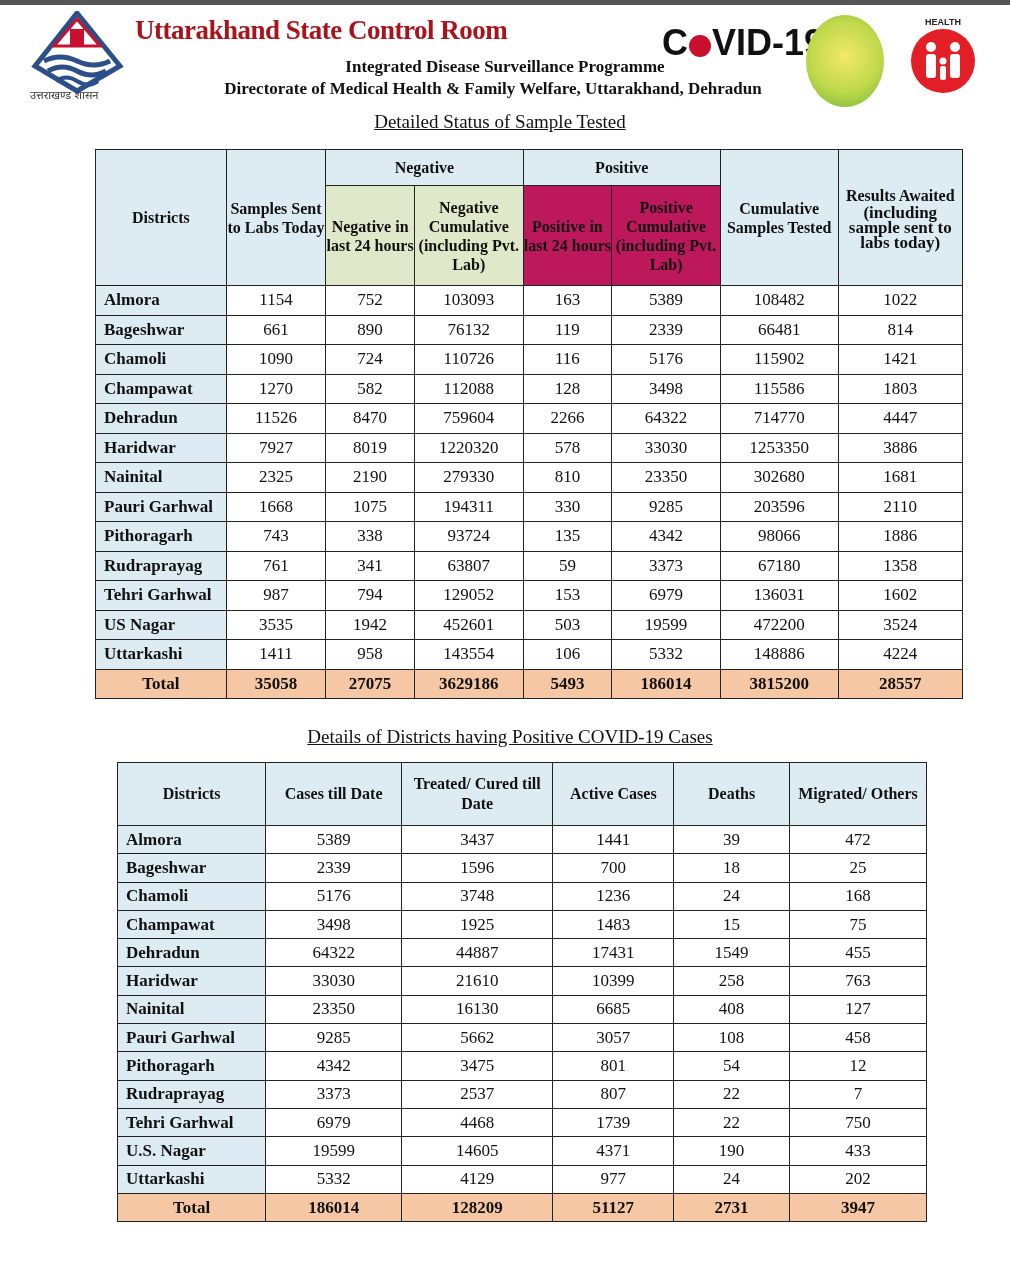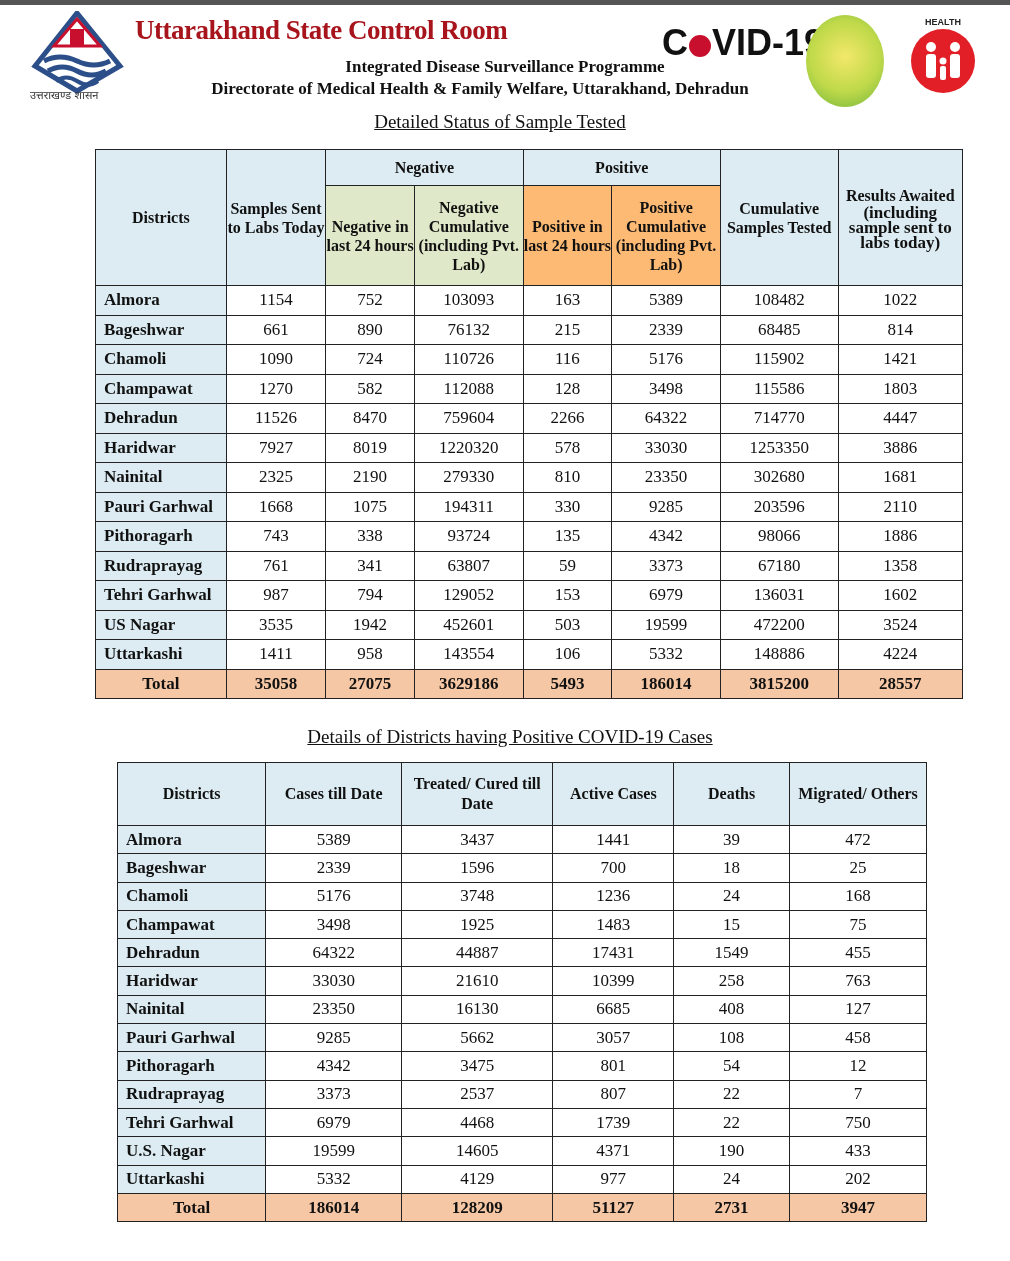--- a/index.html
+++ b/index.html
@@ -5,31 +5,31 @@
   html,body{margin:0;padding:0;background:#ffffff;}
   body{width:1010px;height:1261px;position:relative;overflow:hidden;font-family:"Liberation Serif","DejaVu Serif",serif;color:#111;}
   .topbar{position:absolute;left:0;top:0;width:1010px;height:5px;background:#555;}
   .header{position:absolute;left:0;top:5px;width:1010px;height:105px;}
   .logo-uk{position:absolute;left:30px;top:6px;width:95px;height:90px;}
   .logo-uk-cap{position:absolute;left:30px;top:82px;font-family:"DejaVu Sans",sans-serif;font-size:11px;color:#333;}
   .main-title{position:absolute;left:135px;top:10px;font-size:27px;font-weight:bold;color:#a8141c;letter-spacing:-0.5px;}
   .covid{position:absolute;left:662px;top:17px;font-family:"Liberation Sans",sans-serif;font-size:36px;font-weight:bold;color:#111;}
   .covid .o{display:inline-block;width:22px;height:22px;border-radius:50%;background:#c8102e;vertical-align:-2px;margin:0 1px;position:relative;}
   .sub1{position:absolute;left:0;width:1010px;top:52px;text-align:center;font-size:17px;font-weight:bold;}
-  .sub2{position:absolute;left:0;width:960px;top:74px;text-align:center;font-size:17px;font-weight:bold;}
+  .sub2{position:absolute;left:0;width:960px;top:74px;text-align:center;font-size:17px;font-weight:bold;padding-left:13px;}
   .logo-idsp{position:absolute;left:806px;top:10px;width:78px;height:92px;border-radius:50%;background:radial-gradient(circle at 50% 45%,#f3e86a 0%,#bfd94a 55%,#6fb43c 100%);}
   .logo-nhm{position:absolute;left:893px;top:8px;width:100px;height:92px;}
   .section-title{position:absolute;left:0;width:1000px;text-align:center;font-size:19px;font-weight:normal;text-decoration:underline;}
   table{border-collapse:collapse;position:absolute;font-family:"Liberation Serif","DejaVu Serif",serif;}
   td,th{border:1px solid #222;text-align:center;padding:0;font-size:17px;}
   th{font-weight:bold;background:#dcecf2;}
   .t1{left:95px;top:149px;width:868px;}
   .t1 th{font-size:16px;line-height:19px;}
   .t1 .neg{background:#dfe8c8;}
-  .t1 .pos{background:#fdba74;}
+  .t1 .pos{background:#be185d;}
   .t1 .small{font-size:17px;line-height:15px;}
   .t1 td{height:28.5px;}
   .dist{text-align:left !important;padding-left:8px !important;font-weight:bold;background:#dcecf2;}
   .total td{background:#f5c7a4;font-weight:bold;}
   .total td.lbl{text-align:center !important;}
   .t2{left:117px;top:762px;width:810px;}
   .t2 th{height:62px;font-size:16px;line-height:20px;}
   .t2 td{height:27.3px;}
 </style>
 </head>
@@ -98,23 +98,23 @@
         <td>163</td>
         <td>5389</td>
         <td>108482</td>
         <td>1022</td>
       </tr>
       <tr>
         <td class="dist">Bageshwar</td>
         <td>661</td>
         <td>890</td>
         <td>76132</td>
-        <td>215</td>
+        <td>119</td>
         <td>2339</td>
-        <td>68485</td>
+        <td>66481</td>
         <td>814</td>
       </tr>
       <tr>
         <td class="dist">Chamoli</td>
         <td>1090</td>
         <td>724</td>
         <td>110726</td>
         <td>116</td>
         <td>5176</td>
         <td>115902</td>

